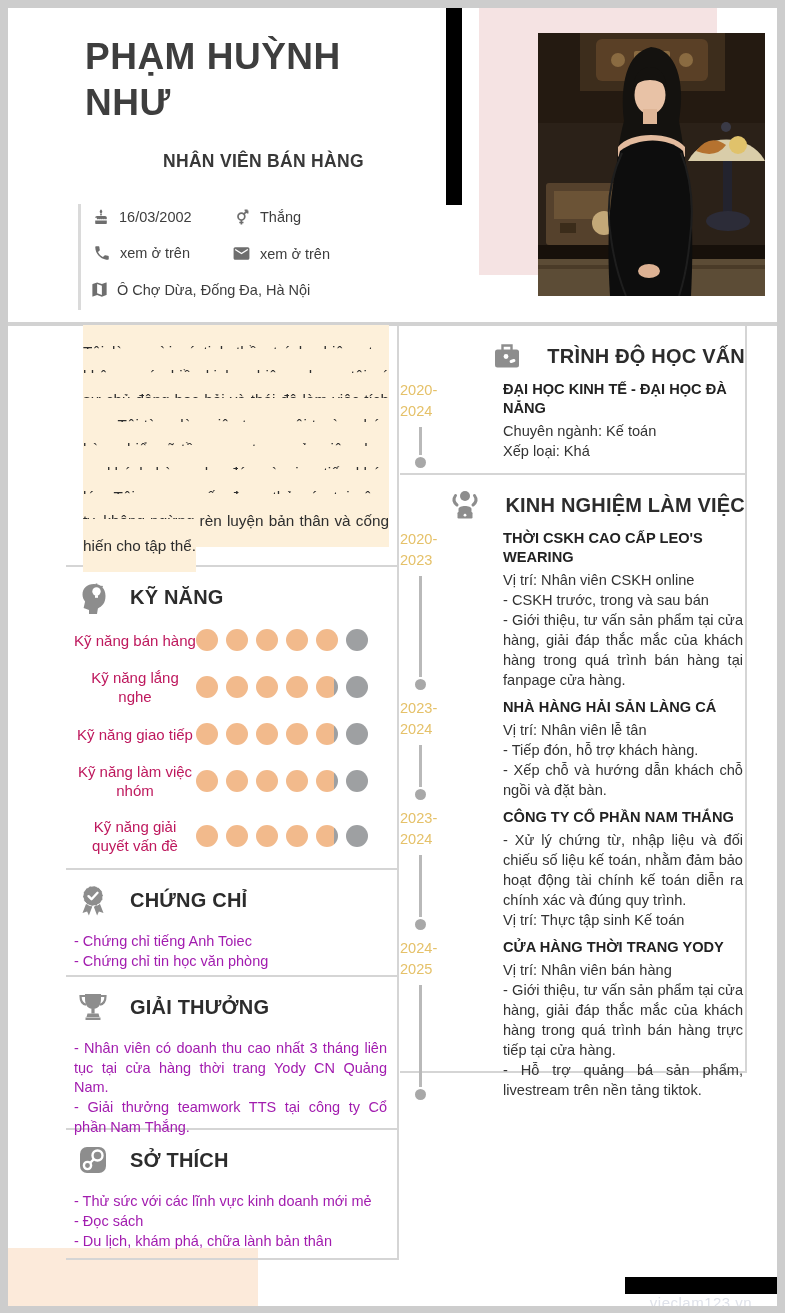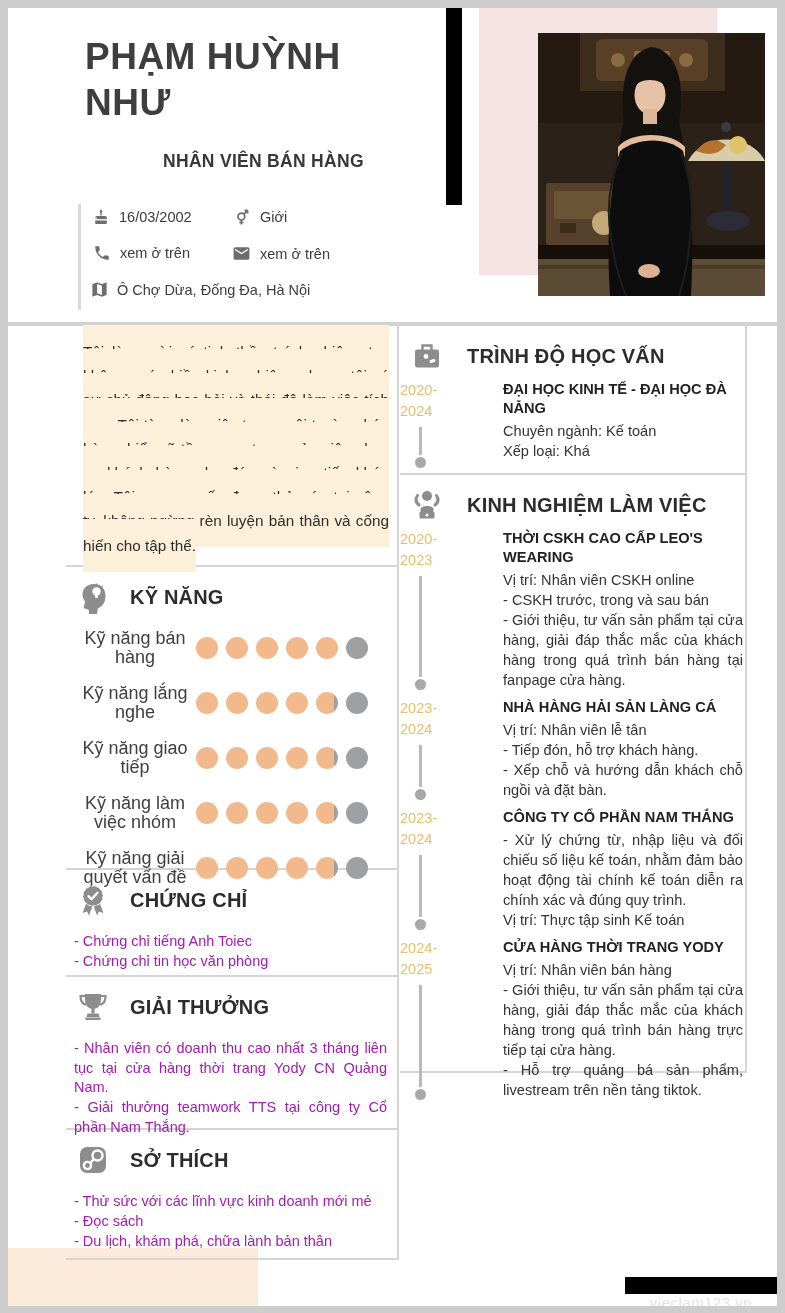--- a/index.html
+++ b/index.html
@@ -37,31 +37,31 @@
   .p-awards{top:969px;height:153px;}
   .p-hobby{top:1122px;height:130px;}
 
   .rcol{position:absolute;left:392px;top:318px;width:347px;box-sizing:border-box;border-right:2px solid var(--line);}
   .r-edu{height:149px;border-bottom:2px solid var(--line);box-sizing:border-box;}
   .r-exp{height:598px;border-bottom:2px solid var(--line);box-sizing:border-box;}
 
   .sec-head{display:flex;align-items:center;padding:12px 0 6px 9px;}
   .sec-head .h-icon{width:36px;height:36px;flex:0 0 auto;}
   .sec-head .h-text{margin-left:19px;font-size:20px;font-weight:700;color:var(--ink);letter-spacing:.2px;}
-  .rcol .sec-head{}
+  .rcol .sec-head{justify-content:flex-end;}
   .rcol .sec-head .h-text{margin-left:22px;}
 
   
   .intro-text{margin:14px 8px 0 17px;font-size:15.3px;line-height:24.2px;text-align:justify;color:#2e2e2e;}
   .intro-text span{background:var(--hl);padding:18px 0;-webkit-box-decoration-break:clone;box-decoration-break:clone;}
 
   
   .skill-rows{padding:8px 0 0 8px;}
   .skill-row{display:flex;align-items:center;margin-bottom:17px;}
-  .skill-label{width:122px;font-size:18px;line-height:19px;color:#404040;}
+  .skill-label{width:122px;font-size:15px;line-height:19px;color:#be185d;}
   .dots{display:flex;gap:8px;}
   .dot{width:22px;height:22px;border-radius:50%;}
   .dot.full{background:var(--orange);}
   .dot.empty{background:var(--dotgray);}
   .dot.part{background:linear-gradient(90deg,var(--orange) var(--p,80%),var(--dotgray) var(--p,80%));}
 
   
   .plist{margin:8px 10px 0 8px;font-size:14.5px;line-height:19.5px;color:#a21caf;text-align:justify;}
   .plist .line{margin-bottom:0.5px;}
 
@@ -138,21 +138,21 @@
     </svg>
     <span>16/03/2002</span>
   </div>
 
   <div class="c-cell" style="left:225px;top:200px;">
     <svg width="18" height="18" viewBox="0 0 18 18" fill="none" stroke="#6E6E6E" stroke-width="1.7">
       <circle cx="8.4" cy="8.6" r="3.4"></circle>
       <path d="M10.9 6.1 L14.6 2.4 M14.6 2.4 h-3 M14.6 2.4 v3"></path>
       <path d="M8.4 12 v4.6 M6.3 14.5 h4.2"></path>
     </svg>
-    <span>Giới</span>
+    <span>Thắng</span>
   </div>
 
   <div class="c-cell" style="left:85px;top:236px;">
     <svg width="18" height="18" viewBox="0 0 24 24" fill="#6E6E6E">
       <path d="M6.62 10.79c1.44 2.83 3.76 5.14 6.59 6.59l2.2-2.2c.27-.27.67-.36 1.02-.24 1.12.37 2.33.57 3.57.57.55 0 1 .45 1 1V20c0 .55-.45 1-1 1-9.39 0-17-7.61-17-17 0-.55.45-1 1-1h3.5c.55 0 1 .45 1 1 0 1.25.2 2.45.57 3.57.11.35.03.74-.25 1.02l-2.2 2.2z"></path>
     </svg>
     <span>xem ở trên</span>
   </div>
 
   <div class="c-cell" style="left:224px;top:236px;">

